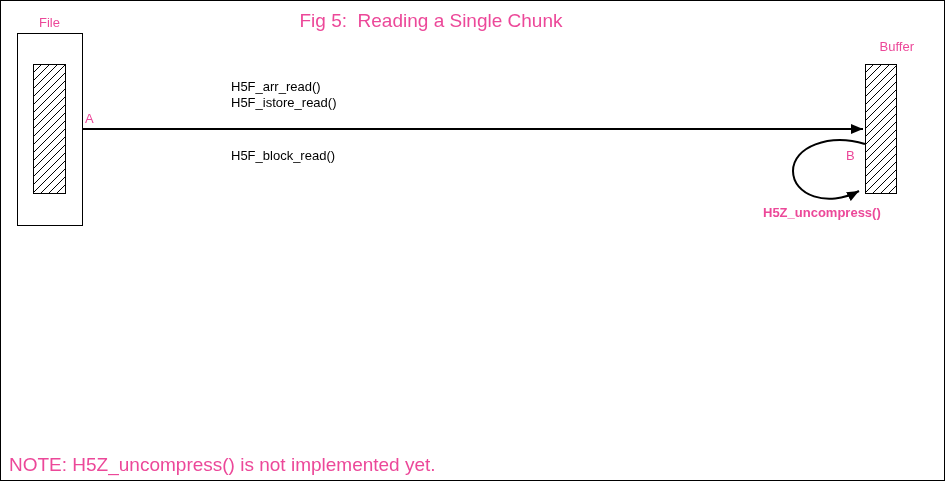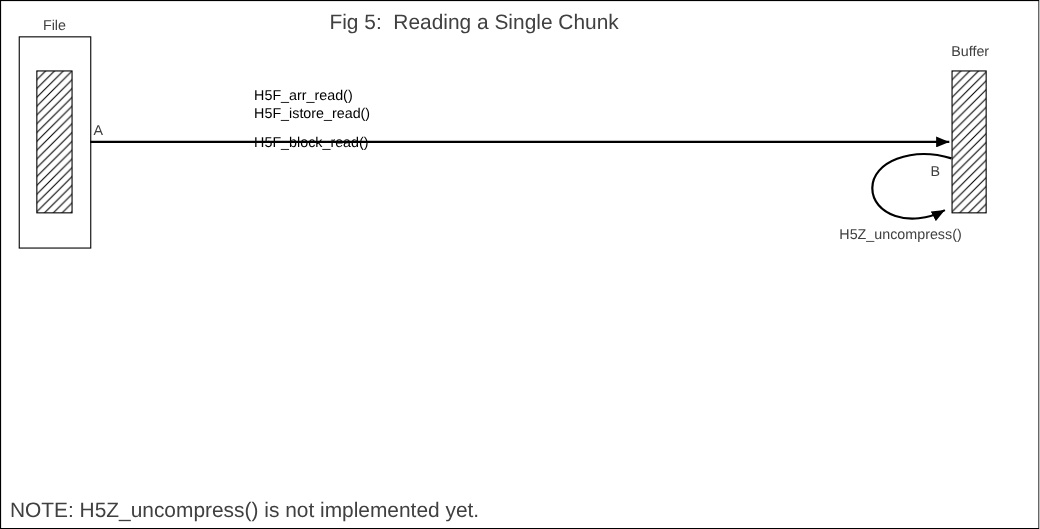--- a/index.html
+++ b/index.html
@@ -19,41 +19,41 @@
     overflow: hidden;
   }
   #diagram-svg {
     position: absolute;
     left: 0;
     top: 0;
   }
   .lbl {
     position: absolute;
     white-space: pre;
-    color: #404040;
+    color: #ec4899;
   }
   #figure-title {
     left: 0;
     top: 9px;
     width: 860px;
     text-align: center;
     font-size: 19px;
   }
   #file-label {
     left: 16px;
     top: 14px;
     width: 65px;
     text-align: center;
     font-size: 13px;
   }
   #buffer-label {
     left: 849px;
     top: 38px;
     width: 64px;
-    text-align: center;
+    text-align: right;
     font-size: 13px;
   }
   #point-a-label {
     left: 84px;
     top: 110px;
     font-size: 13px;
   }
   #point-b-label {
     left: 845px;
     top: 147px;
@@ -61,25 +61,26 @@
   }
   .callstack {
     position: absolute;
     left: 230px;
     width: 400px;
     text-align: left;
     font-size: 13px;
     line-height: 16px;
   }
   #callstack-above { top: 78px; }
-  #callstack-below { top: 121px; }
+  #callstack-below { top: 147px; }
   #uncompress-label {
     left: 762px;
     top: 204px;
     font-size: 13px;
+    font-weight: bold;
   }
   #note-label {
     left: 8px;
     top: 453px;
     font-size: 19px;
   }
 </style>
 </head>
 <body>
 

